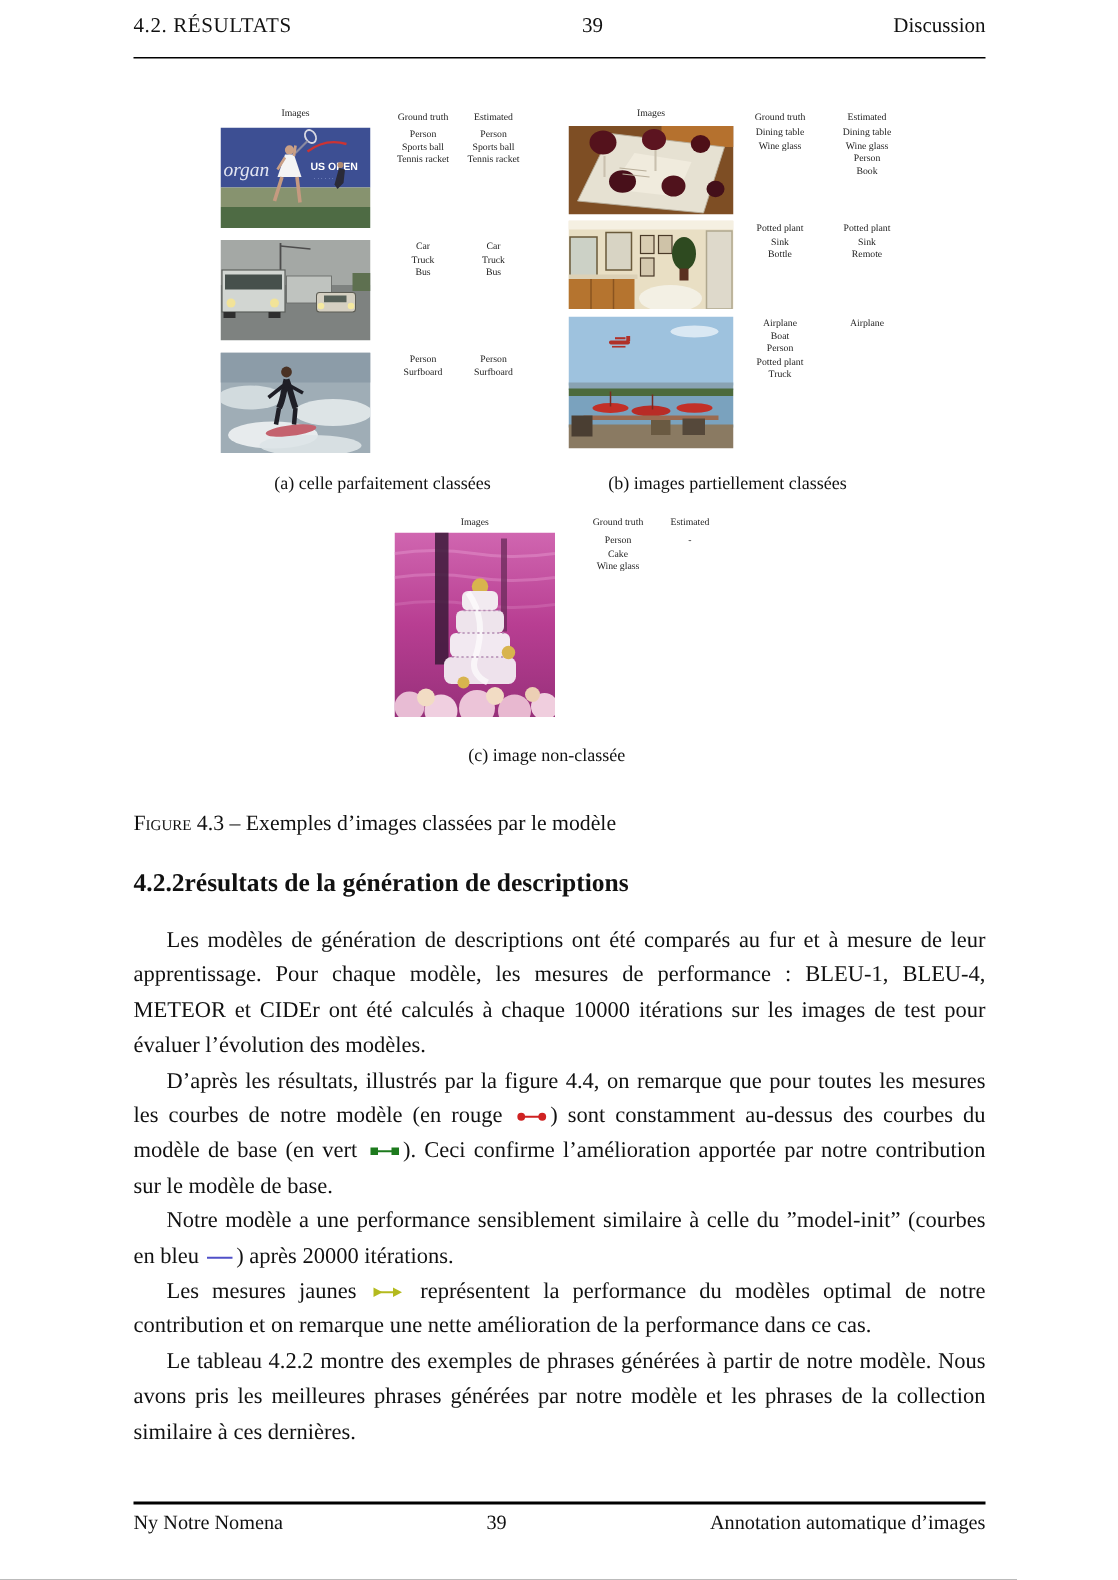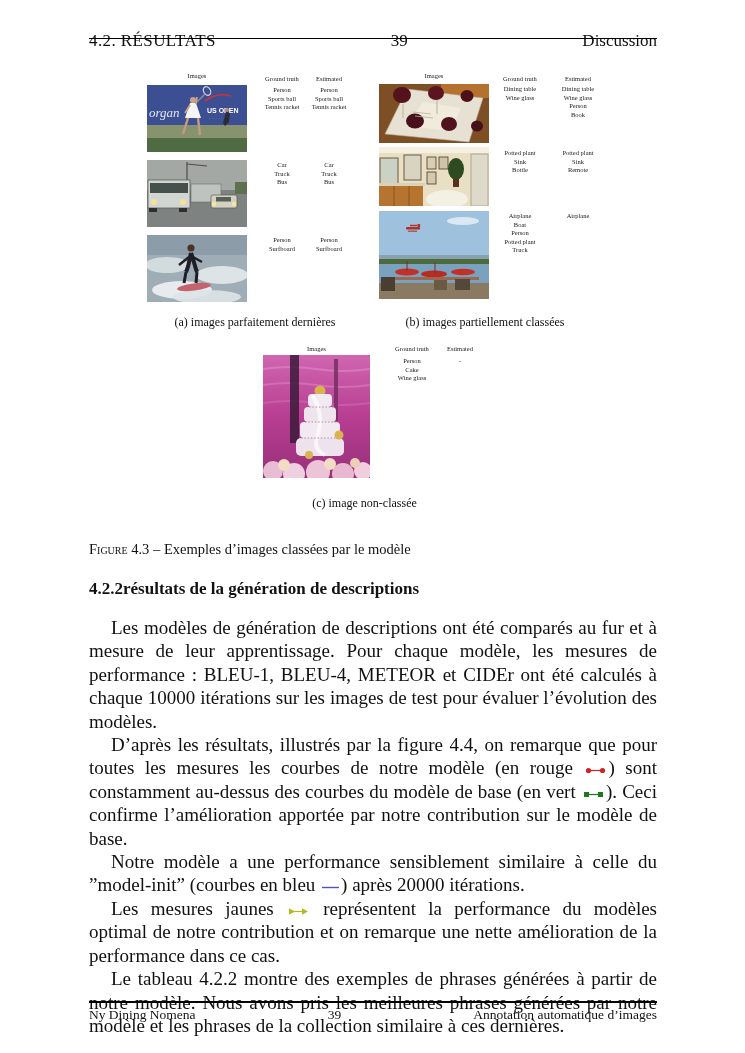--- a/index.html
+++ b/index.html
@@ -3,41 +3,41 @@
 <meta charset="utf-8">
 <style>
   * { margin:0; padding:0; box-sizing:border-box; }
   html,body { background:#888; }
   .page {
     position:relative; width:745px; height:1053px; background:#ffffff;
     font-family:"Liberation Serif", serif; color:#111; margin:0 auto; overflow:hidden;
   }
   
   .hf-row { position:absolute; left:89px; width:568px; display:flex; justify-content:space-between; align-items:baseline; }
-  .header-row { top:31px; font-size:17px; }
+  .header-row { top:10px; font-size:14px; }
   .header-row .sec { letter-spacing:.4px; }
   .rule { position:absolute; left:89px; width:568px; background:#000; }
   .header-rule { top:38px; height:1px; }
   .footer-rule { top:1001px; height:2px; }
   .footer-row { top:1007px; font-size:13.5px; }
 
   
   .tinyhdr { position:absolute; font-size:6.5px; text-align:center; color:#222; }
   .cell { position:absolute; font-size:6.5px; line-height:8.6px; text-align:center; white-space:pre-line; color:#222; }
   .fig-img { position:absolute; display:block; }
   .subcap { position:absolute; font-size:12px; text-align:center; }
   .figcap { position:absolute; left:89px; top:541px; width:568px; text-align:left; font-size:14.5px; }
   .figcap .sc { font-variant:small-caps; }
 
   
   .heading { position:absolute; left:89px; top:579px; font-size:17px; font-weight:bold; }
   .heading .num { }
 
   
-  .body-text { position:absolute; left:89px; top:616px; width:568px; font-size:19px; line-height:23.4px; text-align:justify; }
+  .body-text { position:absolute; left:89px; top:616px; width:568px; font-size:15px; line-height:23.4px; text-align:justify; }
   .body-text p { text-indent:22px; margin:0; }
   .marker { vertical-align:-1px; margin:0 1px; }
 </style>
 </head>
 <body>
 
 <div class="page">
 
   <div class="hf-row header-row">
     <span class="sec">4.2. RÉSULTATS</span>
@@ -191,21 +191,21 @@
     <rect x="76" y="68" width="15" height="11" fill="#55483a"></rect>
     <rect x="2" y="66" width="14" height="14" fill="#4a3e32"></rect>
   </svg>
   <div class="cell" style="left:494px;top:212px;width:52px">Airplane
 Boat
 Person
 Potted plant
 Truck</div>
   <div class="cell" style="left:551px;top:212px;width:54px">Airplane</div>
 
-  <div class="subcap" style="left:145px;top:315px;width:220px">(a) images parfaitement dernières</div>
+  <div class="subcap" style="left:145px;top:315px;width:220px">(a) celle parfaitement classées</div>
   <div class="subcap" style="left:370px;top:315px;width:230px">(b) images partiellement classées</div>
 
   <div class="tinyhdr" style="left:263px;top:345px;width:107px">Images</div>
   <div class="tinyhdr" style="left:384px;top:345px;width:56px">Ground truth</div>
   <div class="tinyhdr" style="left:433px;top:345px;width:54px">Estimated</div>
 
   <svg class="fig-img" style="left:263px;top:355px" width="107" height="123" viewBox="0 0 107 123">
     <defs>
       <linearGradient id="cakebg" x1="0" y1="0" x2="0" y2="1">
         <stop offset="0" stop-color="#d066b0"></stop>
@@ -273,18 +273,18 @@
     <p><span>Les mesures jaunes </span><svg class="marker" width="23" height="9" viewBox="0 0 23 9">
           <line x1="4" y1="4.5" x2="18" y2="4.5" stroke-width="1.2" stroke="#b4ba1e"></line>
           <polygon points="2,1.3 8,4.5 2,7.7" fill="#b4ba1e"></polygon>
           <polygon points="15,1.3 21,4.5 15,7.7" fill="#b4ba1e"></polygon>
         </svg><span> représentent la performance du modèles optimal de notre contribution et on remarque une nette amélioration de la performance dans ce cas.</span></p>
     <p>Le tableau 4.2.2 montre des exemples de phrases générées à partir de notre modèle. Nous avons pris les meilleures phrases générées par notre modèle et les phrases de la collection similaire à ces dernières.</p>
   </div>
 
   <div class="rule footer-rule"></div>
   <div class="hf-row footer-row">
-    <span>Ny Dining Nomena</span>
+    <span>Ny Notre Nomena</span>
     <span>39</span>
     <span>Annotation automatique d’images</span>
   </div>
 
 </div>
 
 </body></html>

